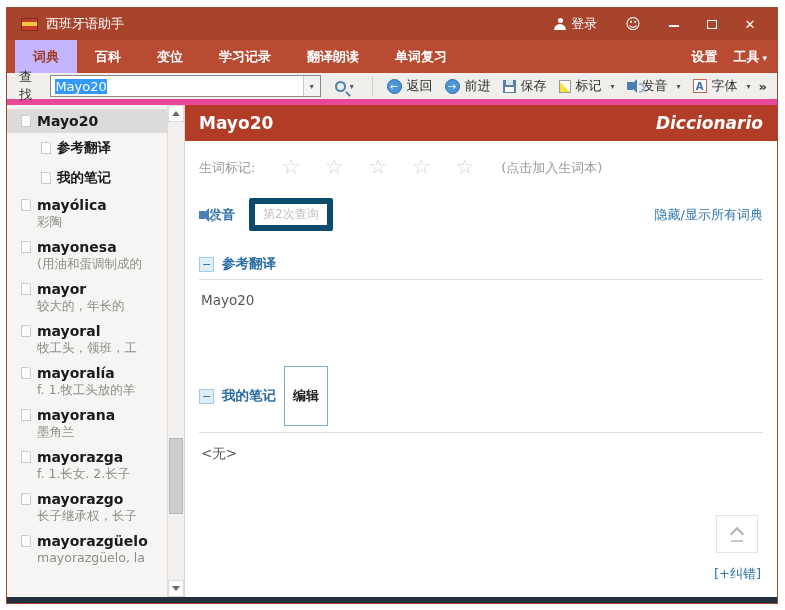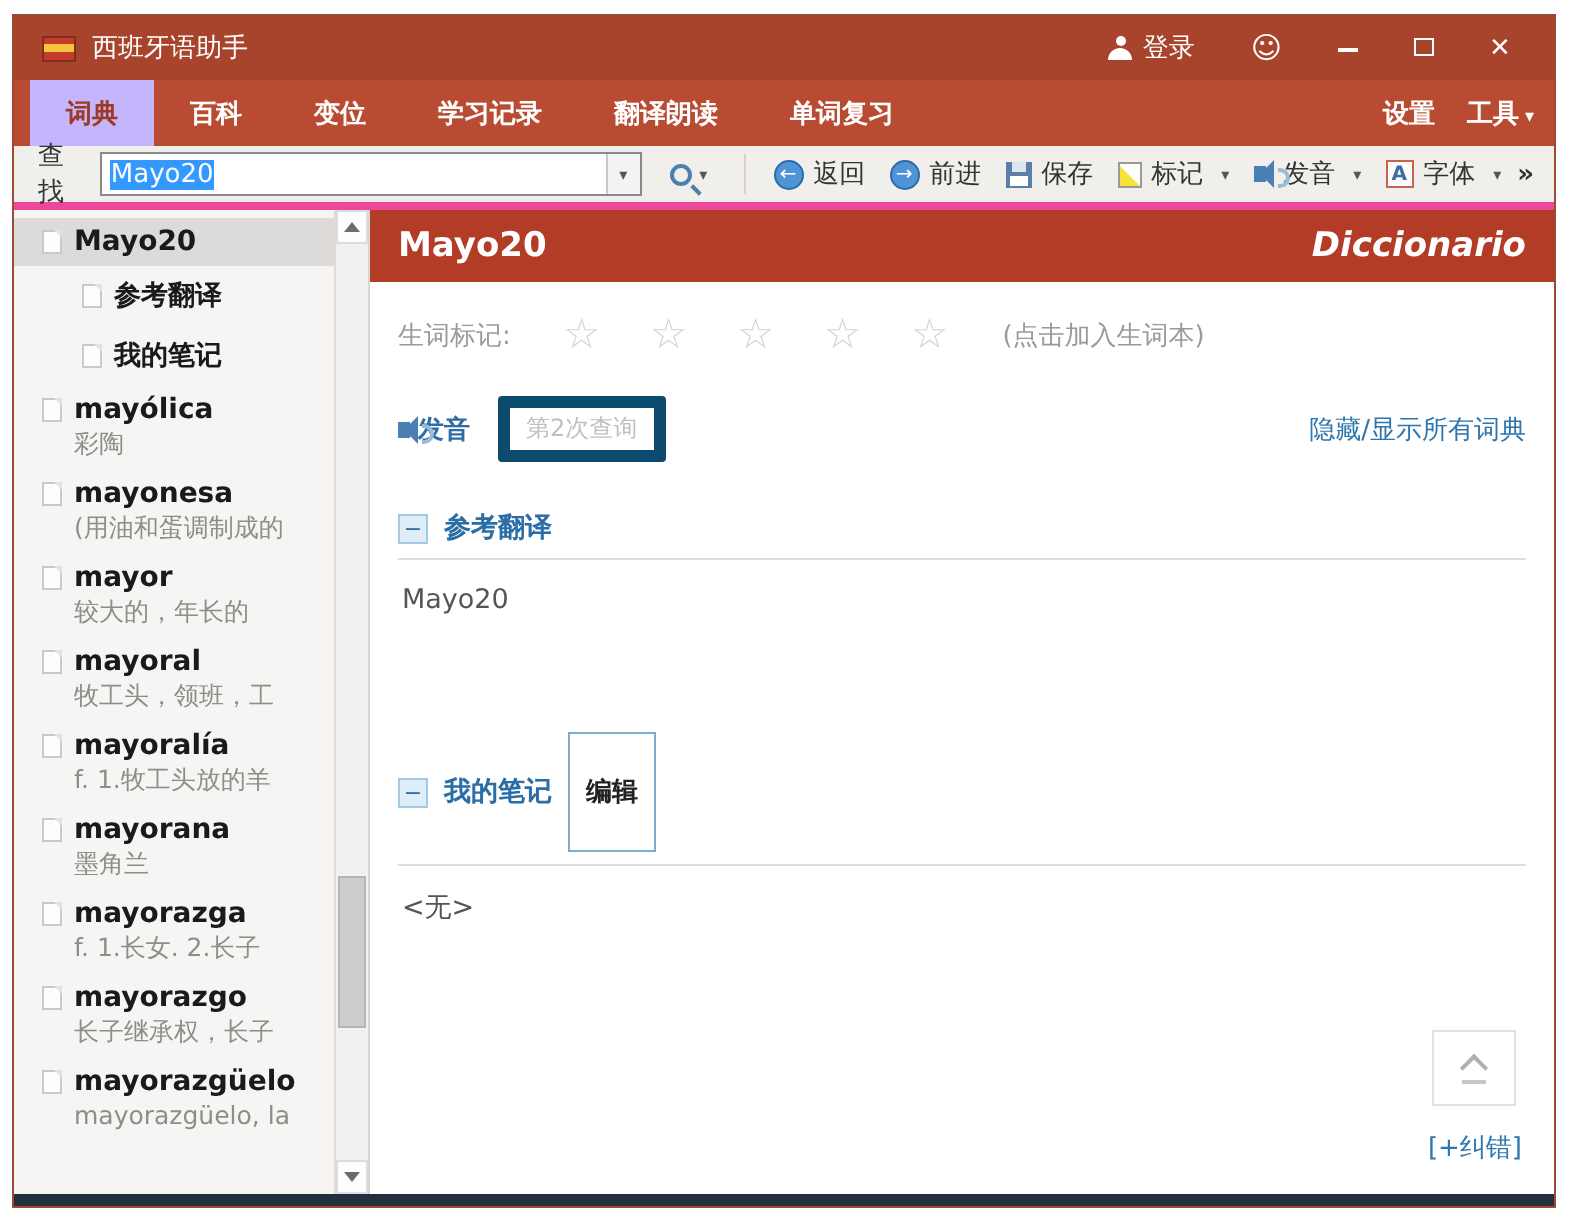--- a/index.html
+++ b/index.html
@@ -24,21 +24,21 @@
   .winctl { color:#fff; width:34px; text-align:center; font-size:13px; padding:4px 0; }
   .min-glyph { display:inline-block; width:10px; height:2px; background:#fff; margin-bottom:2px; }
   .max-glyph { display:inline-block; width:10px; height:9px; border:1.5px solid #fff; }
   
   .tabbar { height:33px; background:#b84b31; display:flex; align-items:stretch; padding:0 10px 0 8px; flex:none; }
   .tab { color:#fff; font-size:13px; font-weight:bold; padding:0 18px; display:flex; align-items:center; }
   .tab.active { background:#c4b5fd; color:#9e3a24; }
   .tabbar-right { margin-left:auto; display:flex; align-items:center; gap:16px; color:#fff; font-size:13px; font-weight:bold; }
   .tool-caret { font-size:9px; margin-left:3px; }
   
-  .toolbar { height:32px; background:#f1efec; border-bottom:4px solid #ec4899; display:flex; align-items:center; padding:0 6px 0 12px; flex:none; font-size:13px; color:#333; }
+  .toolbar { height:32px; background:#f1efec; border-bottom:6px solid #ec4899; display:flex; align-items:center; padding:0 6px 0 12px; flex:none; font-size:13px; color:#333; }
   .find-label { margin-right:8px; }
   .searchbox { width:300px; height:22px; background:#fff; border:1px solid #8a8a8a; display:flex; align-items:center; }
   .searchbox .value { flex:1; padding:0 4px; font-size:13px; }
   .searchbox .value .sel { background:#3399ff; color:#fff; }
   .combo-drop { width:17px; height:100%; border-left:1px solid #c9c9c9; display:flex; align-items:center; justify-content:center; color:#555; font-size:8px; background:#f3f3f3; }
   .search-btn { display:flex; align-items:center; margin:0 6px 0 10px; padding:3px 4px; }
   .mag-icon { width:11px; height:11px; border:2px solid #4d7fae; border-radius:50%; position:relative; display:inline-block; }
   .mag-icon::after { content:""; position:absolute; width:6px; height:2px; background:#4d7fae; transform:rotate(45deg); left:8px; top:10px; }
   .caret { font-size:8px; color:#555; margin-left:4px; }
   .tb-sep { width:1px; height:20px; background:#d4d0cb; margin:0 8px; }

